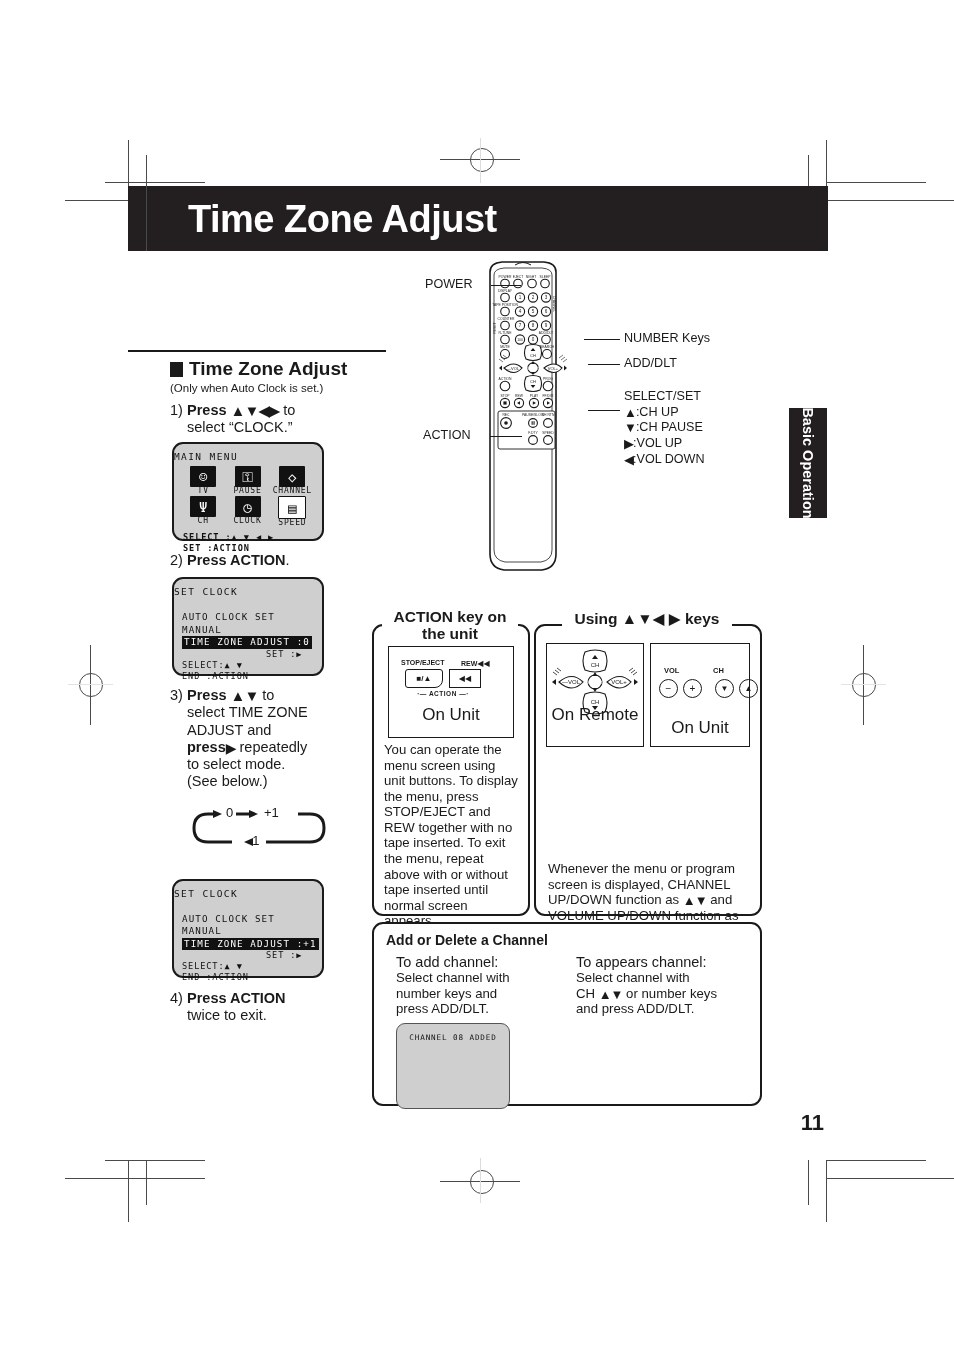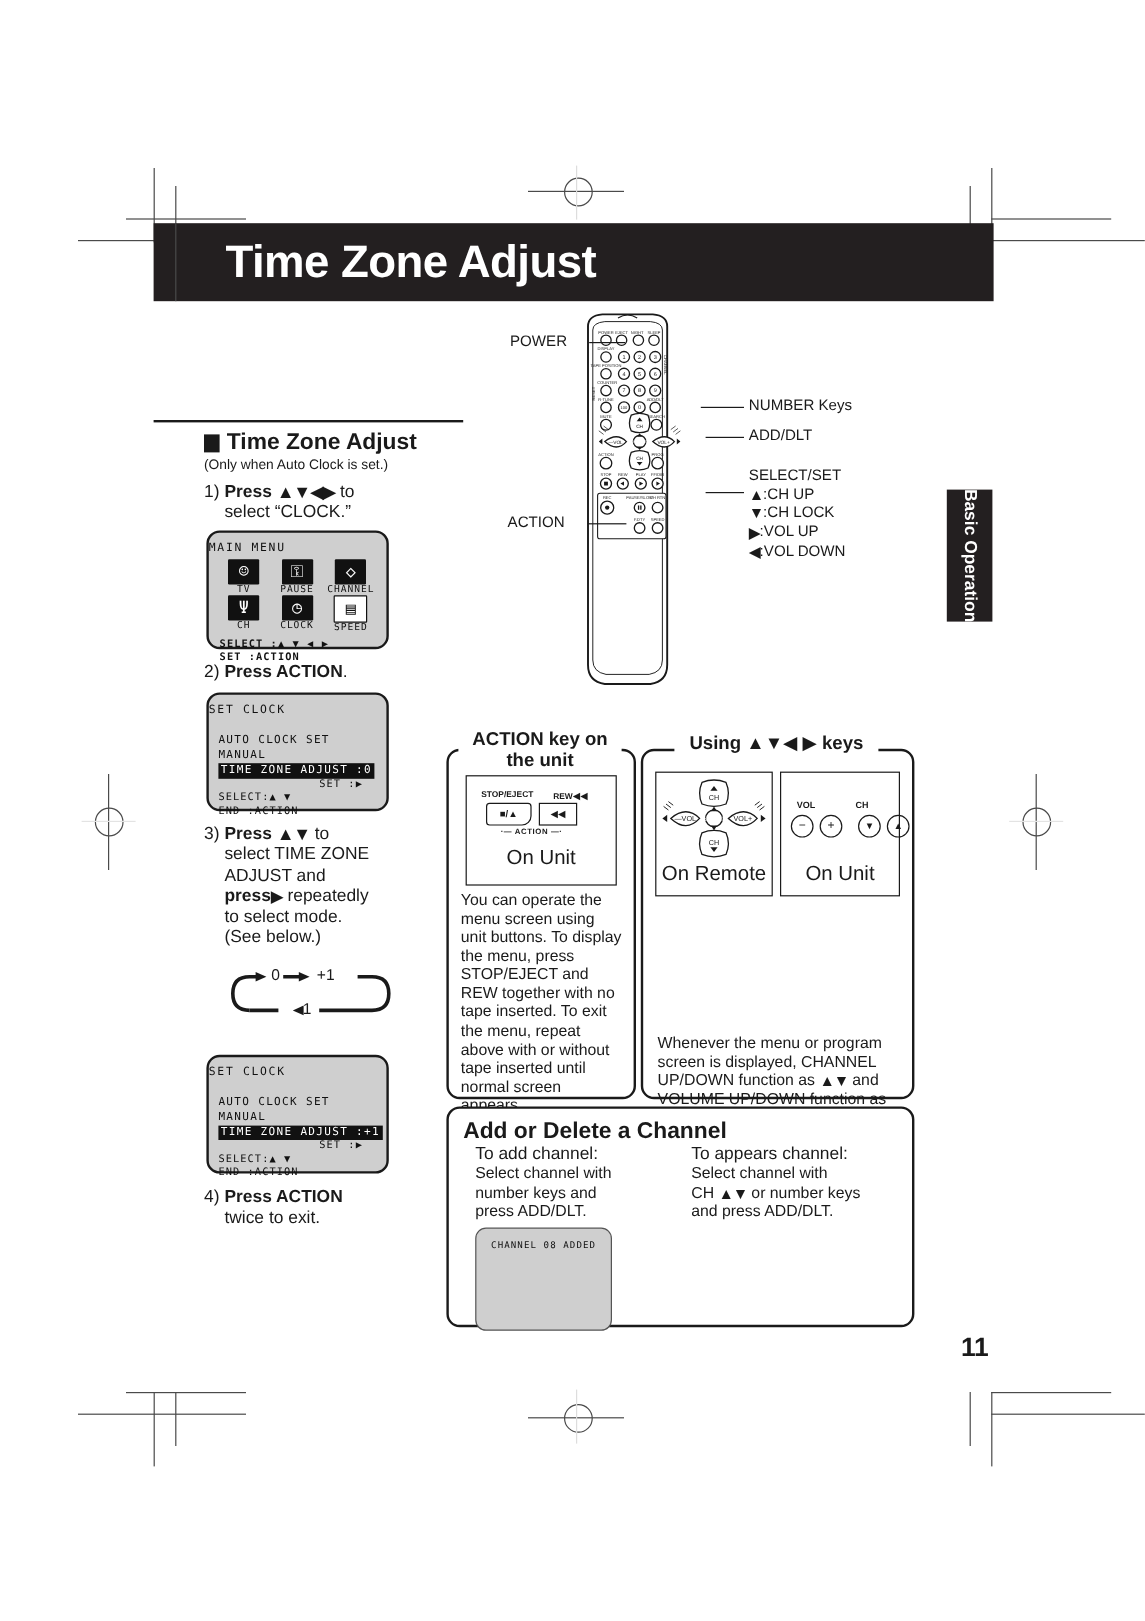--- a/index.html
+++ b/index.html
@@ -259,21 +259,21 @@
 <div class="lead" style="left:584px;top:339px;width:36px;"></div>
 <div class="callout" style="left:624px;top:331px;">NUMBER Keys</div>
 
 <div class="lead" style="left:588px;top:364px;width:32px;"></div>
 <div class="callout" style="left:624px;top:356px;">ADD/DLT</div>
 
 <div class="lead" style="left:588px;top:410px;width:32px;"></div>
 <div class="callout" style="left:624px;top:389px;">
   <div>SELECT/SET</div>
   <div><span class="tri">▲</span><span>:CH UP</span></div>
-  <div><span class="tri">▼</span><span>:CH LOCK</span></div>
+  <div><span class="tri">▼</span><span>:CH PAUSE</span></div>
   <div><span class="tri">▶</span><span>:VOL UP</span></div>
   <div><span class="tri">◀</span><span>:VOL DOWN</span></div>
 </div>
 
 <div class="abs" id="section-rule"></div>
 <div class="abs" id="left-col">
 
   <div class="sec-head">
     <span class="sq"></span>
     <span>Time Zone Adjust</span>
@@ -441,21 +441,21 @@
         <text class="dt" x="48" y="40" style="font-size:4px;fill:#fff">SELECT</text>
       <polygon points="48,28 45.5,32 50.5,32" fill="#1a1a1a"></polygon>
         <polygon points="48,48 45.5,44 50.5,44" fill="#1a1a1a"></polygon>
       <polygon points="5,38 9,35 9,41" fill="#1a1a1a"></polygon>
         <polygon points="91,38 87,35 87,41" fill="#1a1a1a"></polygon>
       <g stroke="#1a1a1a" stroke-width="0.8" fill="none">
         <path d="M6 28 l4 3 M8 26 l4 3 M10 24 l4 3"></path>
           <path d="M90 28 l-4 3 M88 26 l-4 3 M86 24 l-4 3"></path>
       </g>
     </svg>
-    <div class="onlabel" style="position:absolute;left:0;top:74px;width:96px;">On Remote</div>
+    <div class="onlabel" style="position:absolute;left:0;top:61px;width:96px;">On Remote</div>
   </div>
 
   <div class="subbox" style="position:absolute;left:114px;top:17px;width:98px;height:102px;">
     <div style="position:absolute;left:13px;top:22px;font-size:7.5px;font-weight:bold;">VOL</div>
     <div style="position:absolute;left:62px;top:22px;font-size:7.5px;font-weight:bold;">CH</div>
     <div style="position:absolute;left:8px;top:35px;display:flex;gap:5px;">
       <div style="width:17px;height:17px;border:1.3px solid #1a1a1a;border-radius:50%;display:flex;align-items:center;justify-content:center;font-size:10px;">
           <span>−</span>
         </div>
       <div style="width:17px;height:17px;border:1.3px solid #1a1a1a;border-radius:50%;display:flex;align-items:center;justify-content:center;font-size:10px;">
@@ -471,21 +471,21 @@
     <div class="onlabel" style="position:absolute;left:0;top:74px;width:98px;">On Unit</div>
   </div>
 
   <div class="body-txt" style="position:absolute;left:12px;top:196px;width:204px;margin-top:39px;">
     <span>Whenever the menu or program screen is displayed, CHANNEL UP/DOWN function as </span><span class="tri" style="font-size:13px">▲▼</span><span> and VOLUME UP/DOWN function as </span><span class="tri" style="font-size:13px">◀▶</span><span> only.</span>
   </div>
 </div>
 <div class="panel-cap" style="left:562px;top:610px;width:170px;font-size:15.5px;">Using ▲▼◀ ▶ keys</div>
 
 <div class="panel" style="left:372px;top:922px;width:386px;height:180px;">
-  <div style="position:absolute;left:12px;top:8px;font-size:19px;font-weight:bold;">Add or Delete a Channel</div>
+  <div style="position:absolute;left:12px;top:8px;font-size:14px;font-weight:bold;">Add or Delete a Channel</div>
 
   <div style="position:absolute;left:22px;top:30px;width:168px;">
     <div style="font-size:14.5px;">To add channel:</div>
     <div class="body-txt">
       <div>Select channel with</div>
       <div>number keys and</div>
       <div>press ADD/DLT.</div>
     </div>
     <div class="ch-osd" style="width:112px;height:75px;margin-top:6px;">CHANNEL  08  ADDED</div>
   </div>

